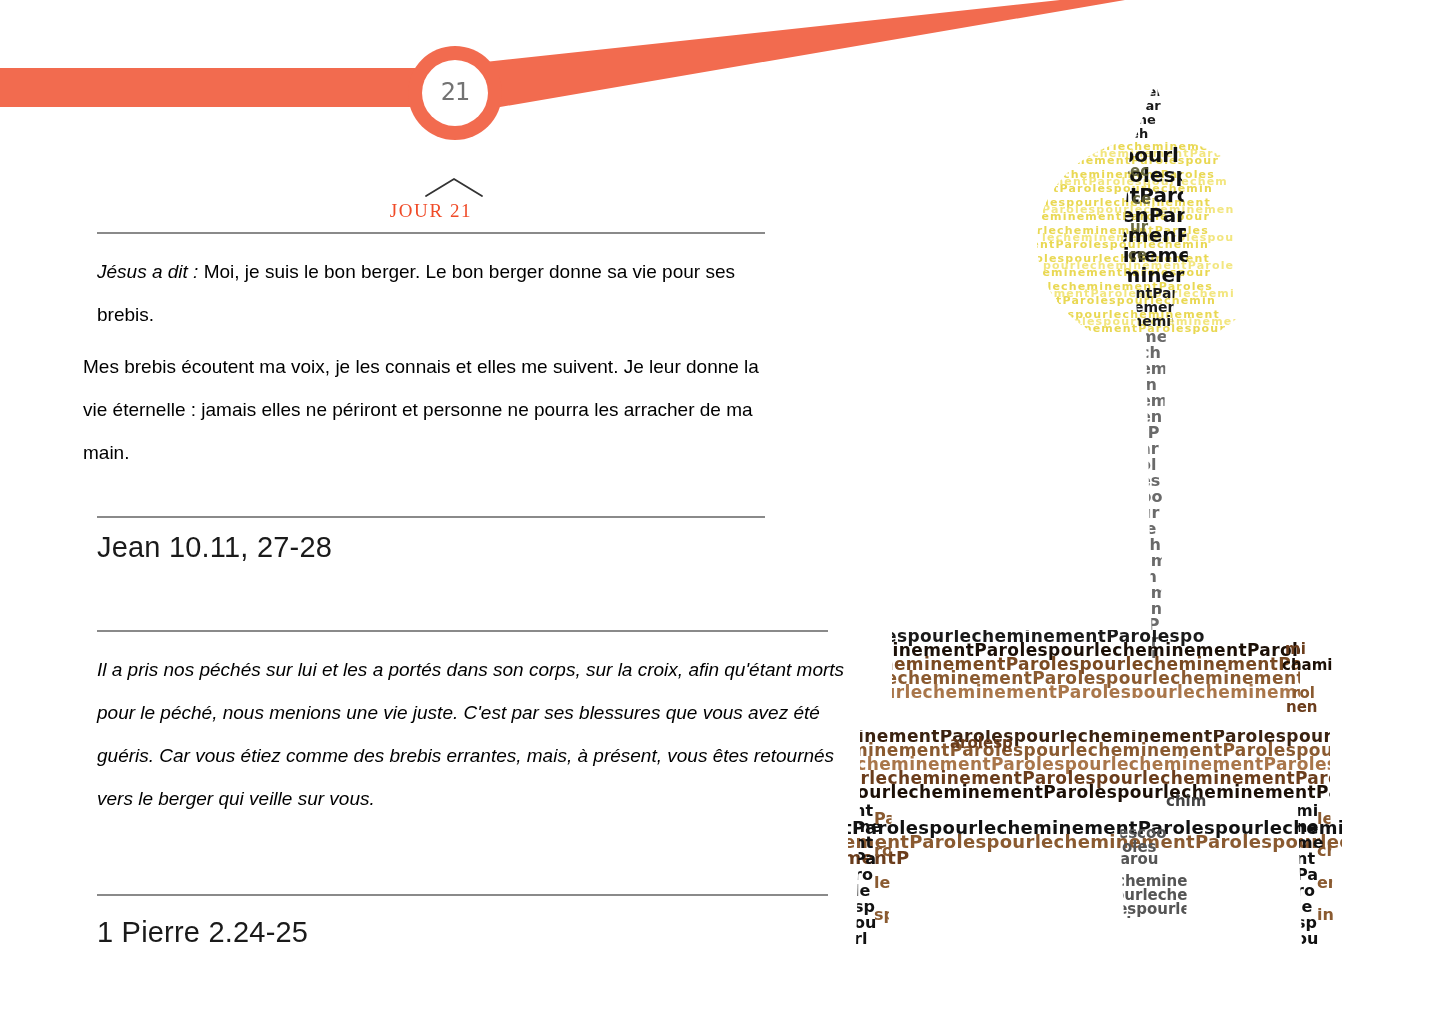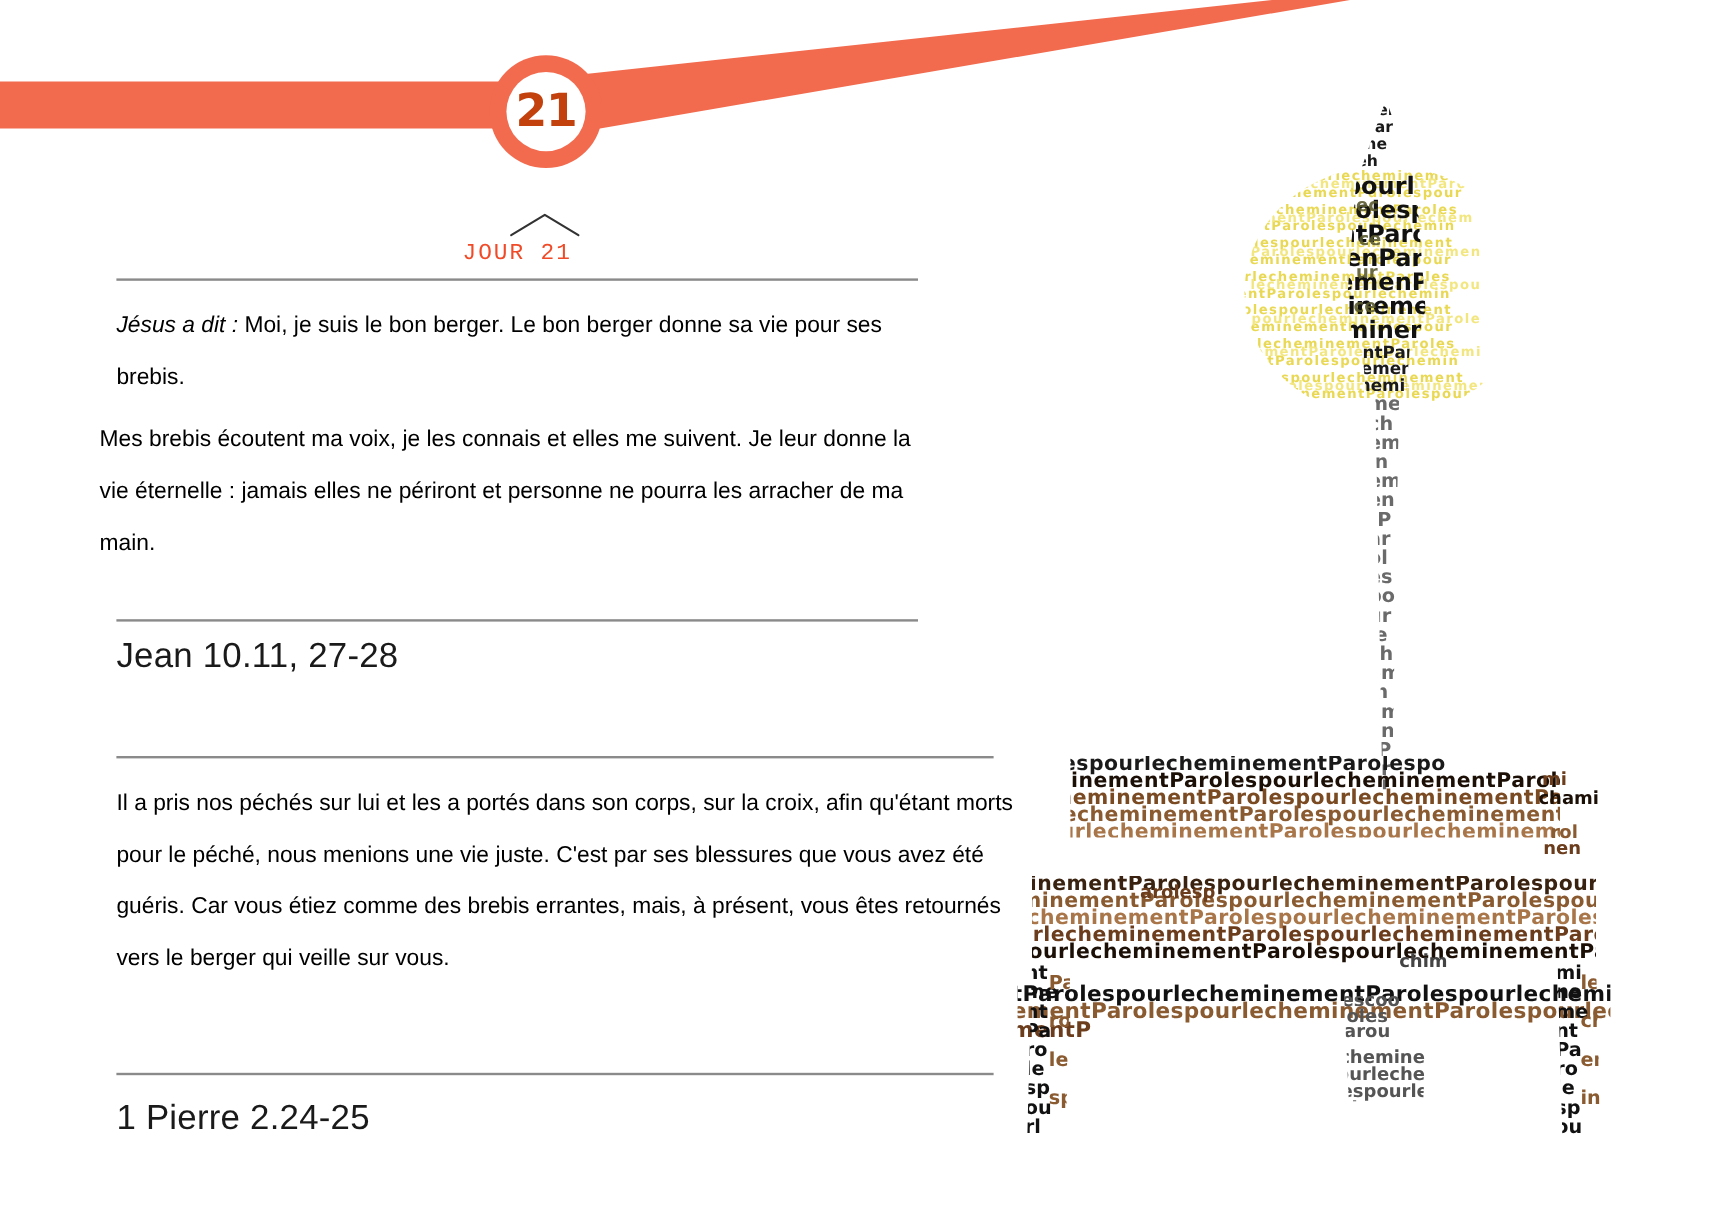--- a/index.html
+++ b/index.html
@@ -43,24 +43,24 @@
     width: 66px;
     height: 66px;
     border-radius: 50%;
     background: #ffffff;
     display: flex;
     align-items: center;
     justify-content: center;
   }
   #day-number {
     font-family: "DejaVu Sans", sans-serif;
-    font-weight: 700;
-    font-size: 38px;
+    font-weight: 400;
+    font-size: 24px;
     letter-spacing: -1px;
-    color: #c2410c;
+    color: #737373;
     line-height: 1;
     transform: translateY(-1px);
   }
 
   
   #chevron {
     position: absolute;
     left: 424px;
     top: 176px;
     width: 60px;
@@ -68,21 +68,21 @@
   }
   #jour-label {
     position: absolute;
     left: 97px;
     top: 200px;
     width: 668px;
     text-align: center;
     color: #F04B28;
     font-size: 19px;
     letter-spacing: 1.6px;
-    font-family: Liberation Mono, monospace;
+    font-family: Liberation Serif, serif;
     white-space: nowrap;
   }
 
   
   .rule {
     position: absolute;
     height: 2px;
     background: #8a8a8a;
   }
   #rule-1 { left: 97px; top: 232px;  width: 668px; }
@@ -94,21 +94,21 @@
   .verse-block {
     position: absolute;
     color: #000000;
     font-size: 19px;
     line-height: 43px;
     font-family: "Liberation Sans", sans-serif;
     font-weight: 400;
   }
   #verse-1 { left: 97px; top: 250px;  width: 680px; }
   #verse-2 { left: 83px; top: 345px;  width: 680px; }
-  #verse-3 { left: 97px; top: 648px;  width: 760px; }
+  #verse-3 { left: 97px; top: 648px;  width: 760px; font-style: italic; }
 
   .verse-lead {
     font-style: italic;
   }
 
   .citation {
     position: absolute;
     color: #1a1a1a;
     font-size: 29px;
     line-height: 28px;

